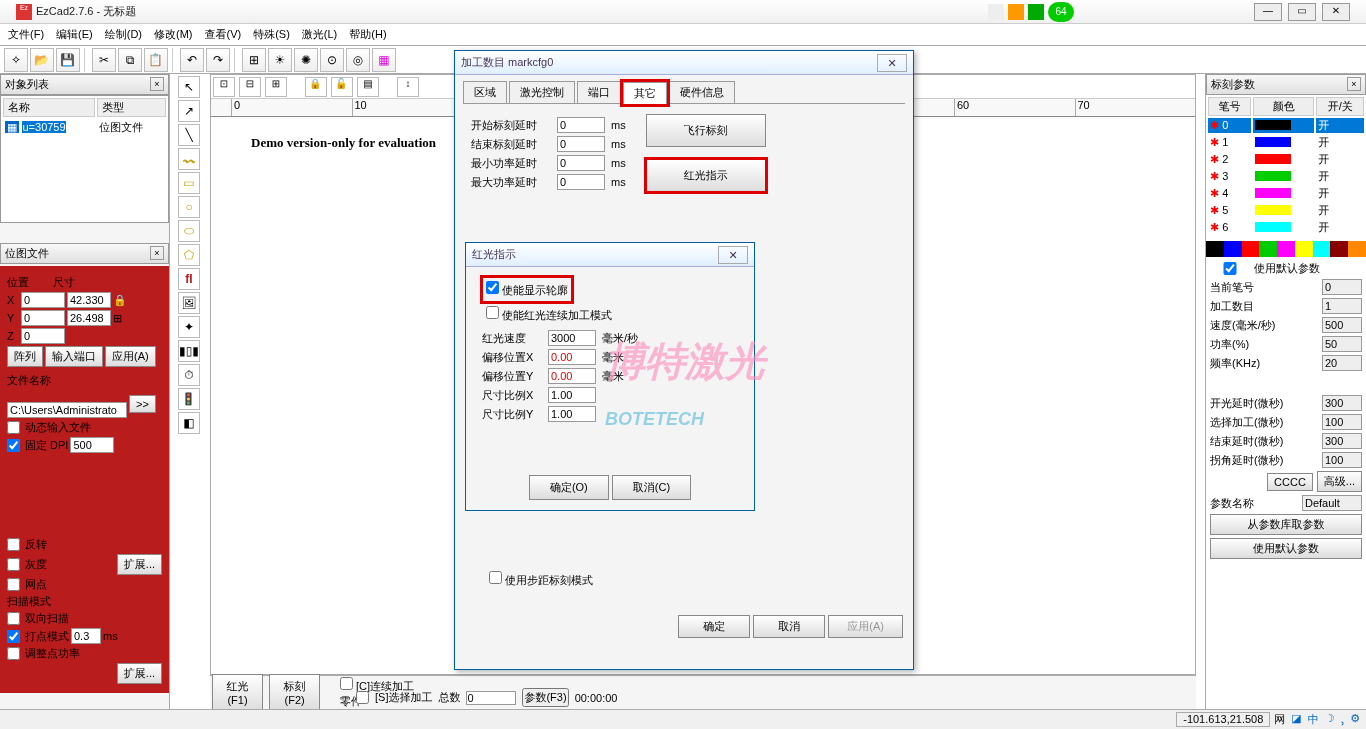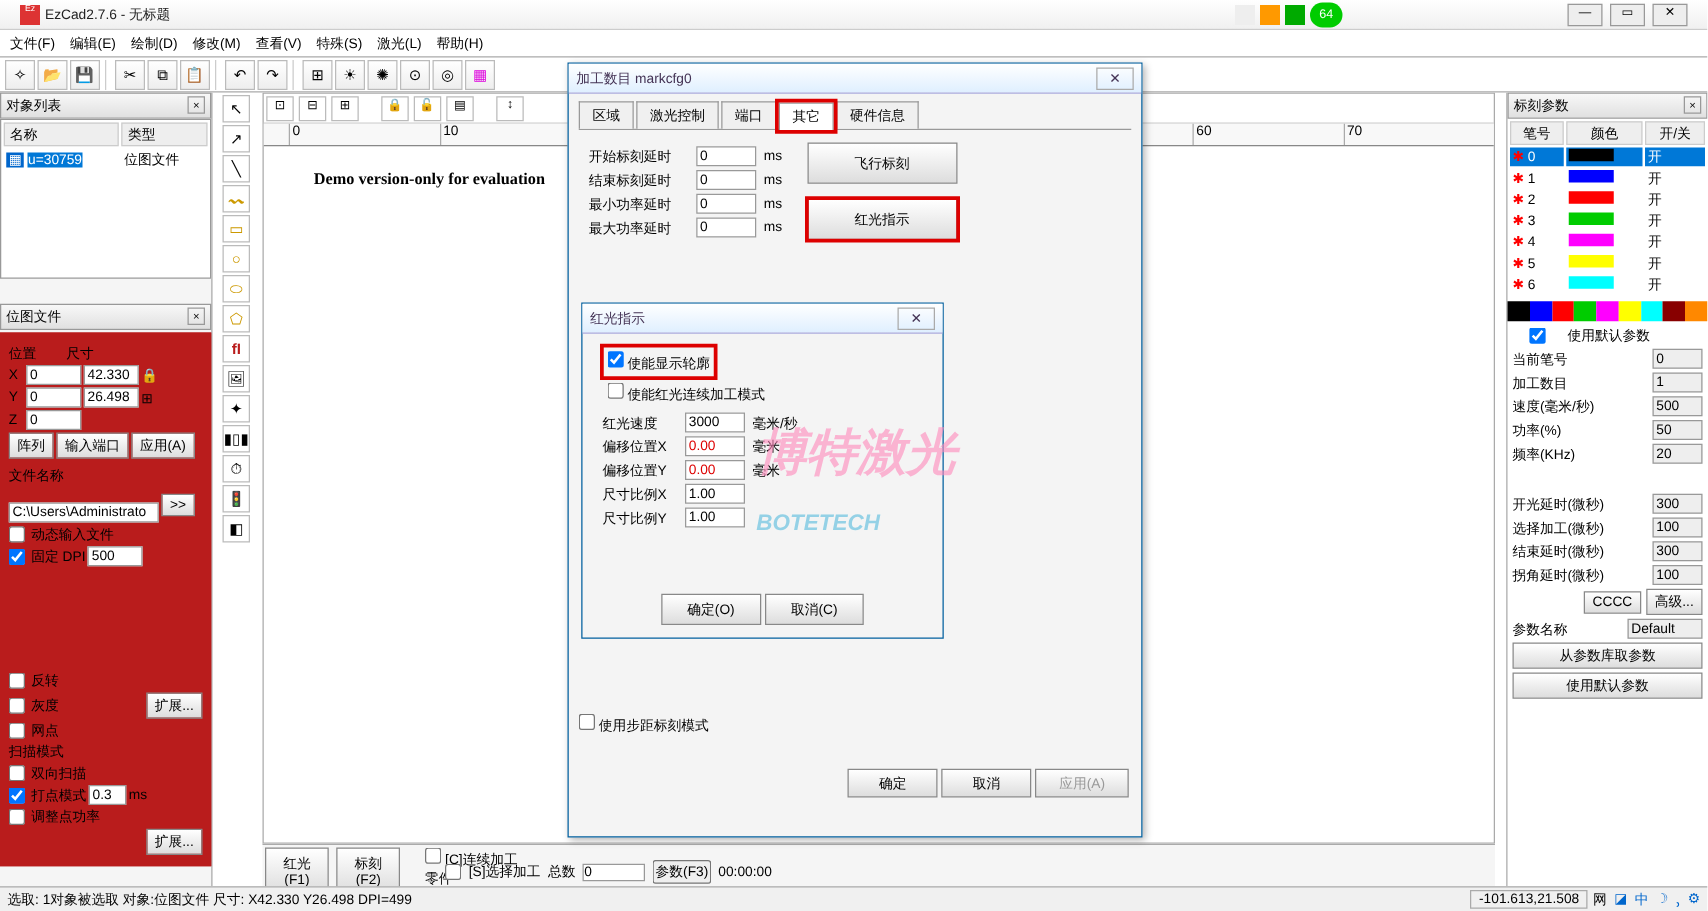--- a/index.html
+++ b/index.html
@@ -47,21 +47,21 @@
 
 
 .canvas { position: absolute; left: 210px; right: 170px; top: 0; bottom: 34px; background: #fff; border: 1px solid #aaa; }
 .canvas .ruler-h { height: 18px; border-bottom: 1px solid #888; background: #f8f8f8; font-size: 9px; padding-left: 20px; display: flex; }
 .canvas .ruler-h span { flex: 1; border-left: 1px solid #aaa; padding-left: 2px; }
 .canvas .demo { position: absolute; left: 40px; top: 60px; font-weight: bold; font-size: 13px; font-family: "Times New Roman"; }
 .canvas .toprow { height: 24px; display: flex; gap: 4px; padding: 2px; border-bottom: 1px solid #ccc; }
 .canvas .toprow .sq { width: 22px; height: 20px; border: 1px solid #bbb; background: #fff; font-size: 10px; text-align: center; }
 
 
-.bottombar { position: absolute; left: 210px; right: 170px; bottom: 0; height: 34px; display: flex; align-items: flex-start; gap: 6px; padding: 2px; border-top: 1px solid #aaa; background: #f5f5f5; }
+.bottombar { position: absolute; left: 210px; right: 170px; bottom: 0; height: 34px; display: flex; align-items: center; gap: 6px; padding: 2px; border-top: 1px solid #aaa; background: #f5f5f5; }
 .bottombar .bbtn { border: 1px solid #888; background: linear-gradient(#fff,#ddd); padding: 4px 8px; }
 
 
 .rightpanel { position: absolute; right: 0; top: 0; width: 161px; bottom: 0; border-left: 1px solid #aaa; background: #fff; }
 .pentable { width: 100%; font-size: 10px; }
 .pentable th { background: #eee; border: 1px solid #ccc; font-weight: normal; padding: 1px 2px; }
 .pentable td { padding: 0 2px; height: 14px; }
 .swatch { display: inline-block; width: 36px; height: 10px; }
 .colorbar { display: flex; height: 16px; margin: 4px 0; }
 .colorbar div { flex: 1; }
@@ -496,32 +496,31 @@
         <div style="height:50px"></div>
         <div style="text-align:center">
           <button class="bigbtn" style="padding:4px 20px">确定(O)</button>
           <button class="bigbtn" style="padding:4px 20px">取消(C)</button>
         </div>
       </div>
     </div>
 
     <div class="watermark">博特激光<br><span style="font-size:18px;color:#5bd">BOTETECH</span></div>
 
-    <div style="position:absolute;bottom:56px;left:8px"><input type="checkbox" style=""> <span>使用步距标刻模式</span></div>
+    <div style="position:absolute;bottom:56px;left:34px"><input type="checkbox" style=""> <span>使用步距标刻模式</span></div>
 
     <div style="position:absolute;bottom:6px;right:10px">
       <button class="bigbtn" style="padding:3px 24px">确定</button>
       <button class="bigbtn" style="padding:3px 24px">取消</button>
       <button class="bigbtn" style="padding:3px 18px;color:#999">应用(A)</button>
     </div>
   </div>
 </div>
 
 <div class="statusbar">
-  <span>选取: 1对象被选取 对象:位图文件 尺寸: X42.330 Y26.498 DPI=499</span>
   <span class="r">-101.613,21.508</span>
   <span style="margin-left:4px">网</span>
   <span class="icons">
     <span>◪</span>
     <span>中</span>
     <span>☽</span>
     <span>᠈</span>
     <span>⚙</span>
   </span>
 </div>

